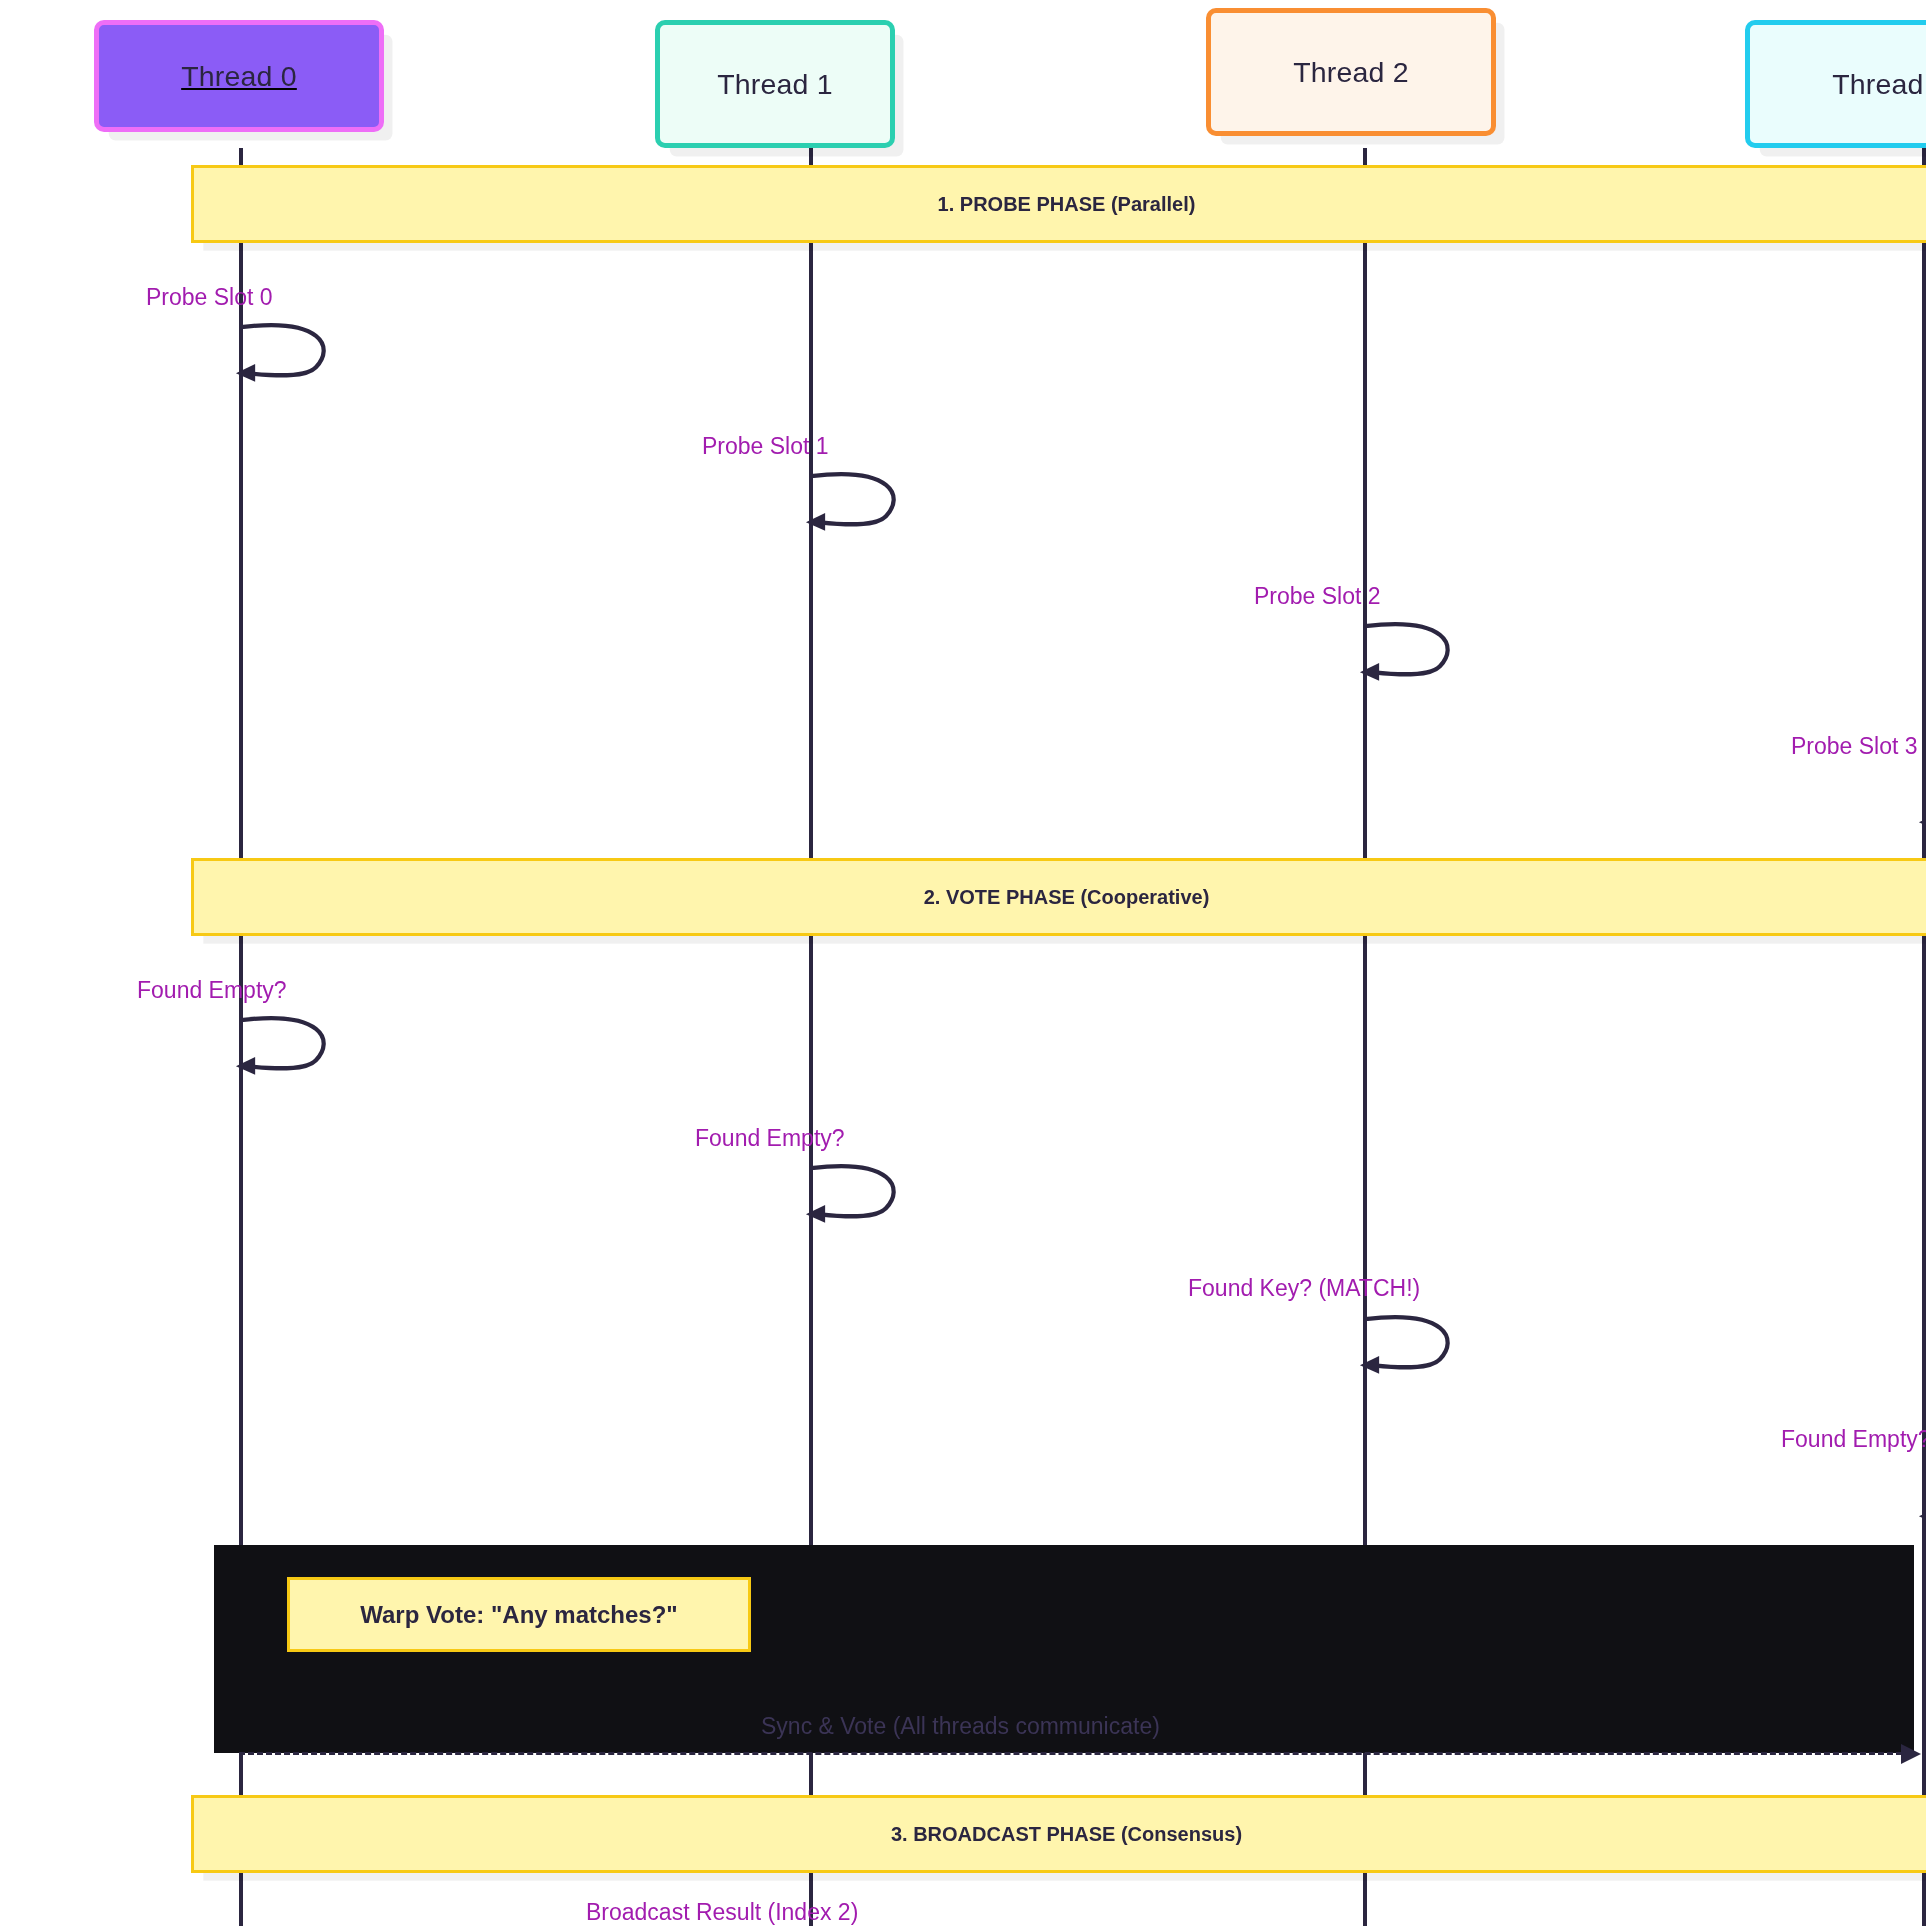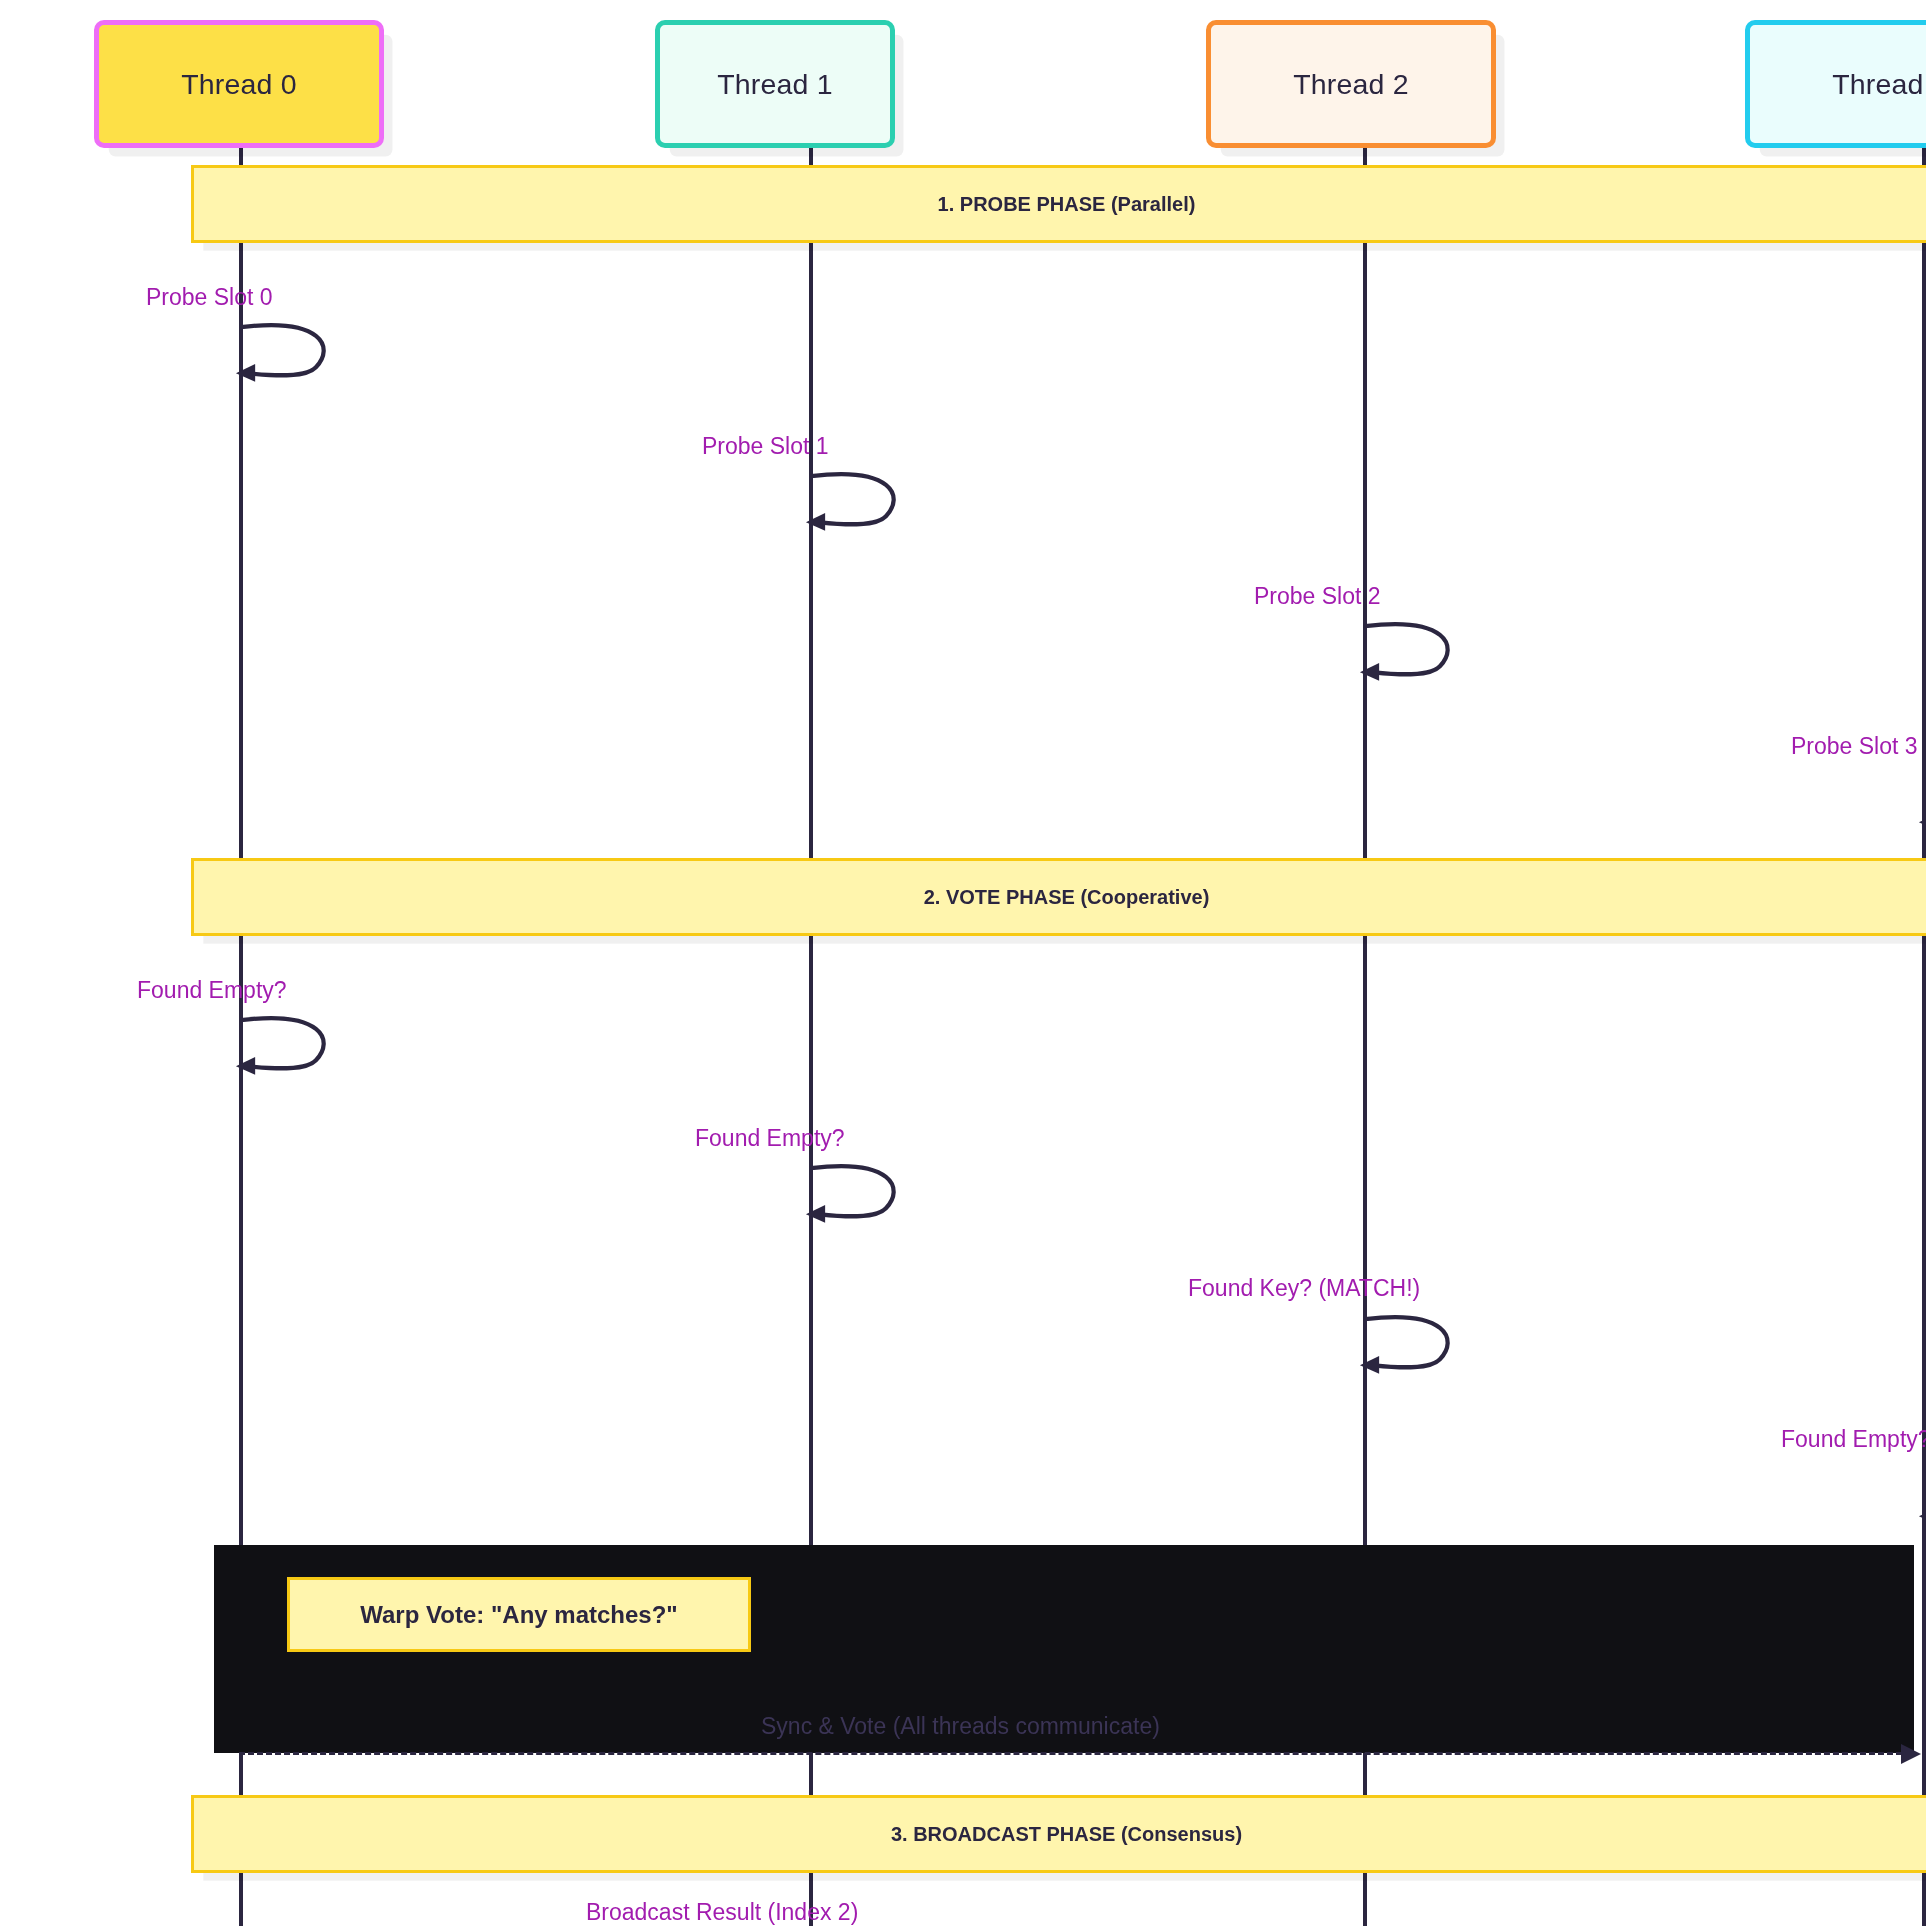--- a/index.html
+++ b/index.html
@@ -132,27 +132,27 @@
 </head>
 <body>
 
 <div id="diagram">
 
   <div class="lifeline" style="left:239px; top:148px; height:2242px;"></div>
   <div class="lifeline" style="left:809px; top:148px; height:2242px;"></div>
   <div class="lifeline" style="left:1363px; top:148px; height:2242px;"></div>
   <div class="lifeline" style="left:1922px; top:148px; height:2242px;"></div>
 
-  <div class="actor-box" style="left:94px; top:20px; width:290px; height:128px; background:#fde047; border-color:#ee6ef7;">
+  <div class="actor-box" style="left:94px; top:20px; width:290px; height:112px; background:#8b5cf6; border-color:#ee6ef7;text-decoration:underline;">
     <span class="actor-label">Thread 0</span>
   </div>
   <div class="actor-box" style="left:655px; top:20px; width:240px; height:128px; background:#edfdf7; border-color:#2bcfb0;">
     <span class="actor-label">Thread 1</span>
   </div>
-  <div class="actor-box" style="left:1206px; top:20px; width:290px; height:128px; background:#fef4ea; border-color:#f98e32;">
+  <div class="actor-box" style="left:1206px; top:8px; width:290px; height:128px; background:#fef4ea; border-color:#f98e32;">
     <span class="actor-label">Thread 2</span>
   </div>
   <div class="actor-box" style="left:1745px; top:20px; width:290px; height:128px; background:#eafdfd; border-color:#22ccee;">
     <span class="actor-label">Thread 3</span>
   </div>
 
   <div class="phase-banner" style="left:191px; top:165px; width:1751px; height:78px;">
     <span class="phase-banner-text">1. PROBE PHASE (Parallel)</span>
   </div>
 

